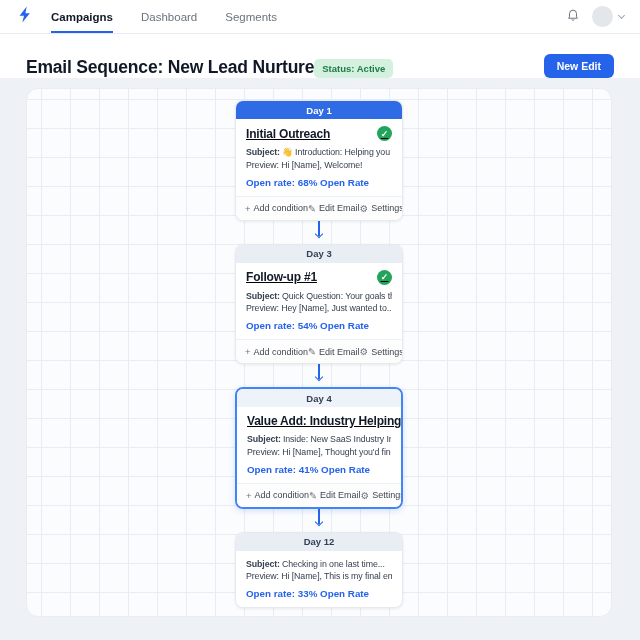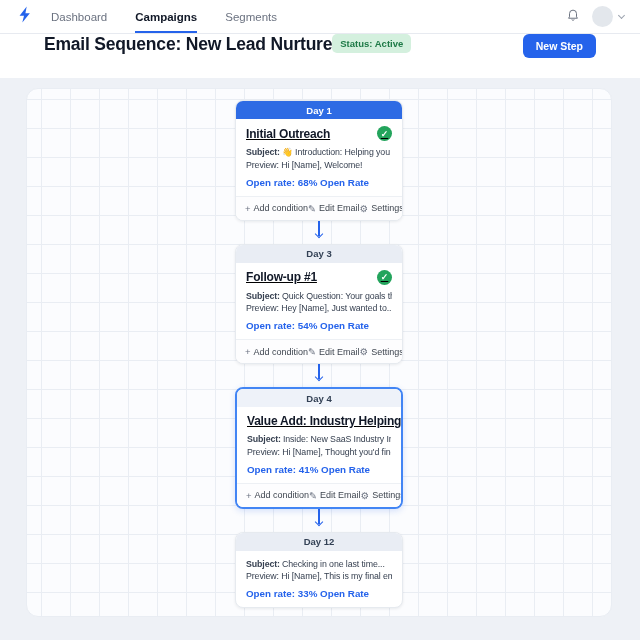--- a/index.html
+++ b/index.html
@@ -14,22 +14,22 @@
   .nav-item { display:flex; align-items:center; font-size:11.5px; color:#6b7280;
     cursor:pointer; border-bottom:2px solid transparent; padding-top:2px; }
   .nav-item.active { color:#111827; font-weight:bold; border-bottom-color:#2563eb; }
   .nav-right { margin-left:auto; display:flex; align-items:center; gap:12px; }
   .avatar-wrap { display:flex; align-items:center; gap:6px; cursor:pointer; }
   .avatar { width:21px; height:21px; border-radius:50%; background:#e3e7ec; }
   .chev { width:5px; height:5px; border-right:1.3px solid #9ca3af;
     border-bottom:1.3px solid #9ca3af; transform:rotate(45deg); margin-top:-3px; }
 
   
-  .page-header { height:44px; background:#fff; display:flex; align-items:flex-start;
-    padding:0 44px; }
+  .page-header { height:44px; background:#fff; display:flex; align-items:flex-end;
+    padding:0 26px; }
   .page-title { font-size:17.5px; font-weight:bold; color:#111827; letter-spacing:-0.2px; }
   .status-badge { margin-left:0; background:#d4f0de; color:#1e7a47;
     font-size:9.5px; font-weight:bold; padding:4px 8px; border-radius:5px; }
   .new-step-btn { margin-left:auto; background:#2563eb; color:#fff; border:none;
     font-family:inherit; font-size:10.5px; font-weight:bold; padding:6px 13px;
     border-radius:6px; cursor:pointer; }
 
   
   .content { height:562px; background:#eef1f6; padding:10px 28px 23px 26px; }
   .canvas { width:100%; height:100%; background:#fbfcfe; border:1px solid #e9edf3;
@@ -80,42 +80,42 @@
 
 <div class="topnav">
   <div class="brand">
     <span>
       <svg width="19" height="19" viewBox="0 0 24 24">
         <path d="M13.5 2 4.5 13.6h5.6L8 22l9.5-11.6h-5.6z" fill="#2563eb"></path>
       </svg>
     </span>
   </div>
   <div class="nav-items">
+    <div class="nav-item active">Campaigns</div>
     <div class="nav-item">Dashboard</div>
-    <div class="nav-item active">Campaigns</div>
     <div class="nav-item">Segments</div>
   </div>
   <div class="nav-right">
     <span>
       <svg width="14" height="15" viewBox="0 0 24 24">
         <path d="M18 16v-5.5a6 6 0 1 0-12 0V16l-1.6 2.4h15.2z" fill="none" stroke="#6b7280" stroke-width="1.7" stroke-linejoin="round"></path>
         <path d="M10 20.5a2.1 2.1 0 0 0 4 0" fill="none" stroke="#6b7280" stroke-width="1.7"></path>
       </svg>
     </span>
     <div class="avatar-wrap">
       <div class="avatar"></div>
       <div class="chev"></div>
     </div>
   </div>
 </div>
 
 <div class="page-header">
   <div class="page-title">Email Sequence: New Lead Nurture</div>
   <div class="status-badge">Status: Active</div>
-  <button class="new-step-btn">New Step</button>
+  <button class="new-step-btn">New Edit</button>
 </div>
 
 <div class="content">
   <div class="canvas">
     <div class="flow">
 
       <div class="card blue-head">
         <div class="card-day">Day 1</div>
         <div class="card-body">
           <div class="title-row">

